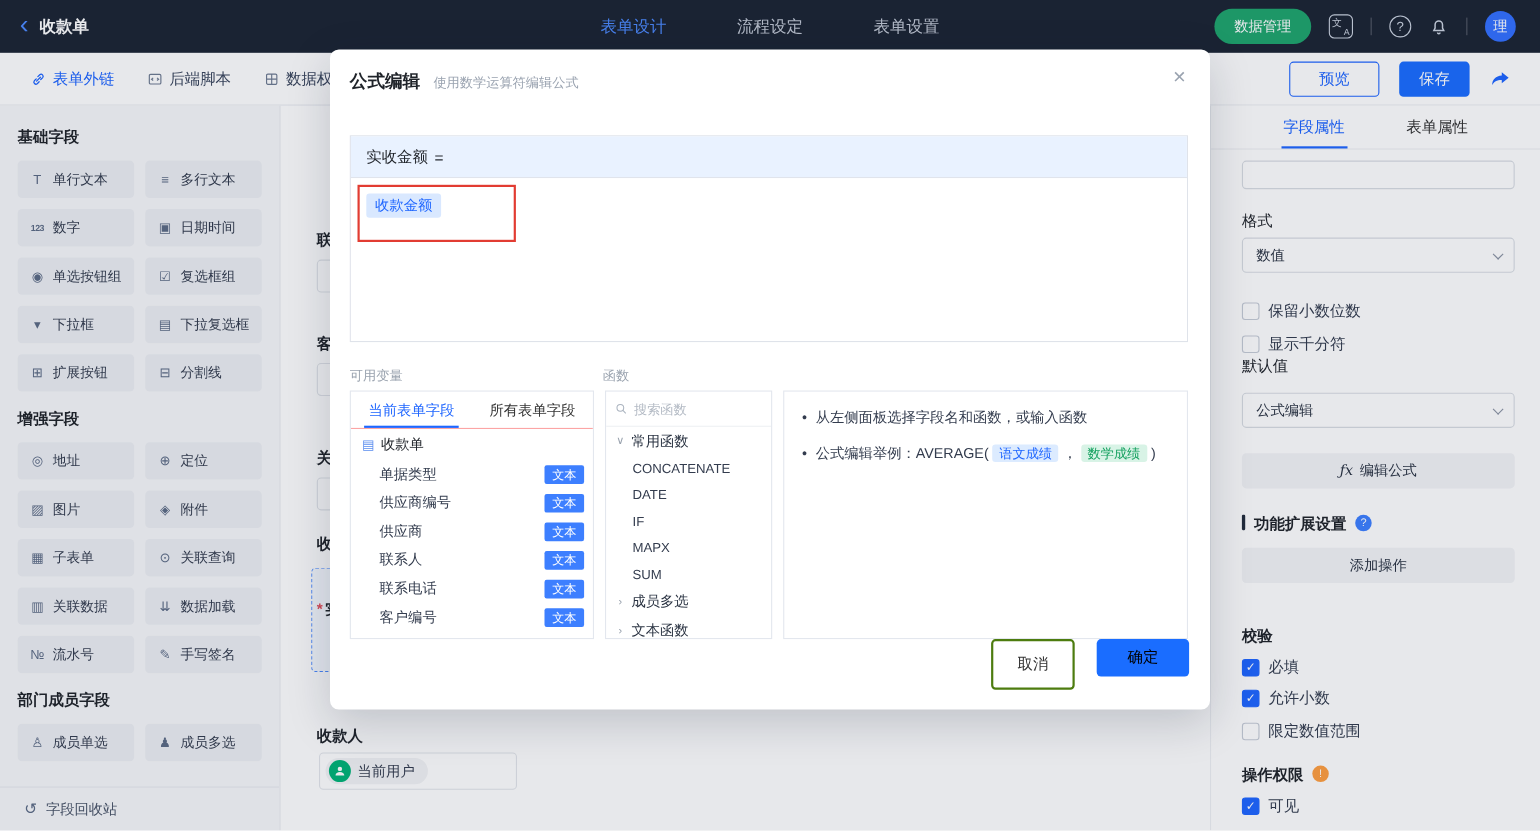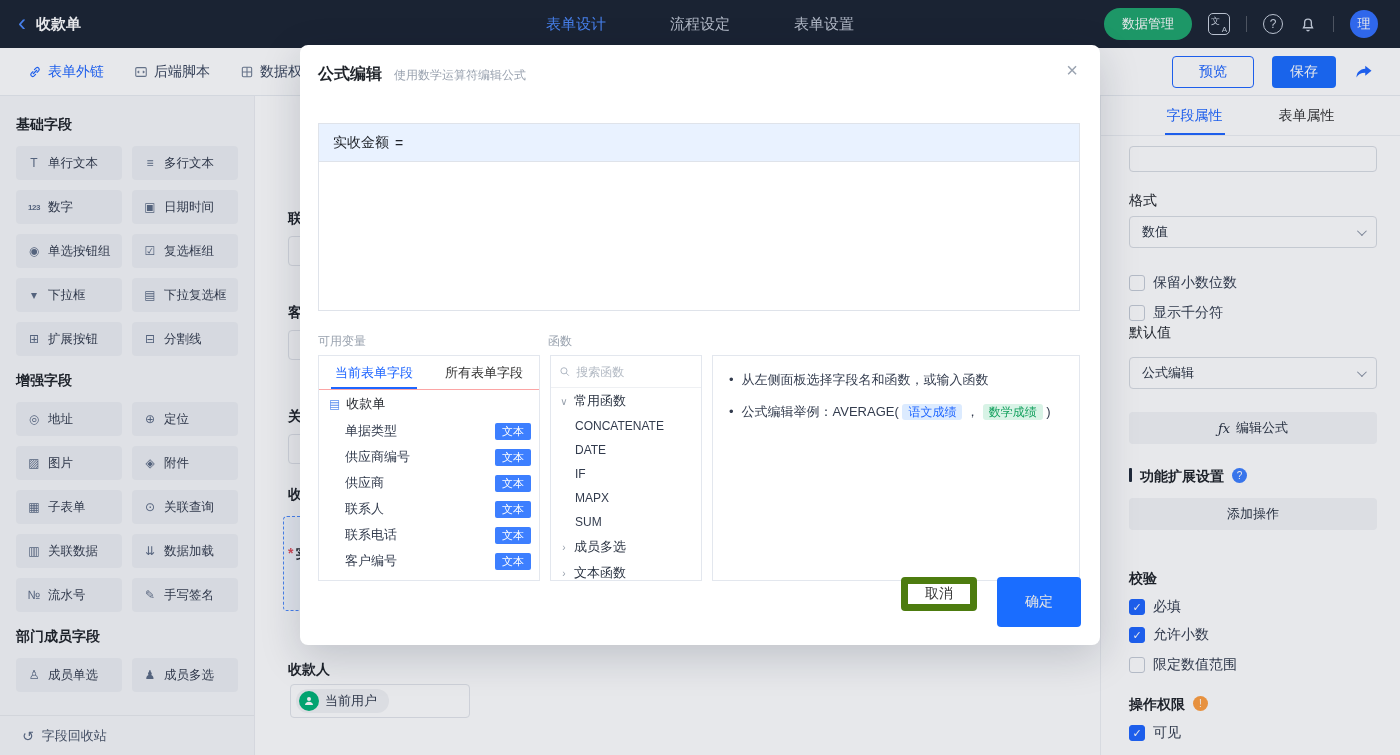--- a/index.html
+++ b/index.html
@@ -128,23 +128,23 @@
   .search-row input::placeholder { color:#b3bac4; }
   .fn-group { height:26px; display:flex; align-items:center; gap:5px; padding:0 8px; font-size:13px; color:#2a3342; cursor:pointer; }
   .caret { color:#98a1ad; font-size:10px; width:10px; text-align:center; }
   .fn-item { height:24px; display:flex; align-items:center; padding-left:24px; font-size:12px; color:#333c4e; cursor:pointer; }
   .help-panel { position:absolute; left:412px; top:310px; width:368px; height:226px; border:1px solid #e3e7ee;
     padding:14px 16px; font-size:13px; color:#333c4e; background:#fff;}
   .tip { display:flex; gap:8px; margin-bottom:12px; line-height:20px; align-items:flex-start; }
   .chip-sm-blue { background:#dcebff; color:#1f66ff; padding:1px 6px; border-radius:3px; font-size:12px; cursor:pointer;}
   .chip-sm-green { background:#d8f3e6; color:#13a05e; padding:1px 6px; border-radius:3px; font-size:12px; cursor:pointer;text-align:center;}
   .m-footer { position:absolute; right:19px; bottom:18px; display:flex; gap:20px; }
-  .btn-cancel { width:76px; height:34px; border:7px solid #4d7c0f; border-radius:4px; background:#fff; font-size:14px;
+  .btn-cancel { width:76px; height:46px; border:2px solid #4d7c0f; border-radius:4px; background:#fff; font-size:14px;
     color:#333; display:flex; align-items:center; justify-content:center; cursor:pointer; }
-  .btn-confirm { width:84px; height:50px; background:#1a6dff; border-radius:4px; color:#e5e5e5; font-size:14px;
+  .btn-confirm { width:84px; height:34px; background:#1a6dff; border-radius:4px; color:#000000; font-size:14px;
     display:flex; align-items:center; justify-content:center; cursor:pointer; }
 </style>
 </head>
 <body>
 
 <div class="topbar">
   <div class="tb-left">
     <span class="back-icon">‹</span>
     <span class="tb-title">收款单</span>
   </div>
@@ -415,20 +415,24 @@
     <span class="m-title">公式编辑</span>
     <span class="m-sub">使用数学运算符编辑公式</span>
   </div>
   <span class="m-close">×</span>
 
   <div class="formula-box">
     <div class="fb-head">
       <span>实收金额</span>
       <span>=</span>
     </div>
+    <div class="fb-body">
+      <span class="chip-blue">收款金额</span>
+      <div class="annotation"></div>
+    </div>
   </div>
 
   <div class="panel-label" style="left:18px;">可用变量</div>
   <div class="panel-label" style="left:248px;">函数</div>
 
   <div class="var-panel">
     <div class="vp-tabs">
       <div class="vp-tab active">当前表单字段</div>
       <div class="vp-tab">所有表单字段</div>
     </div>

